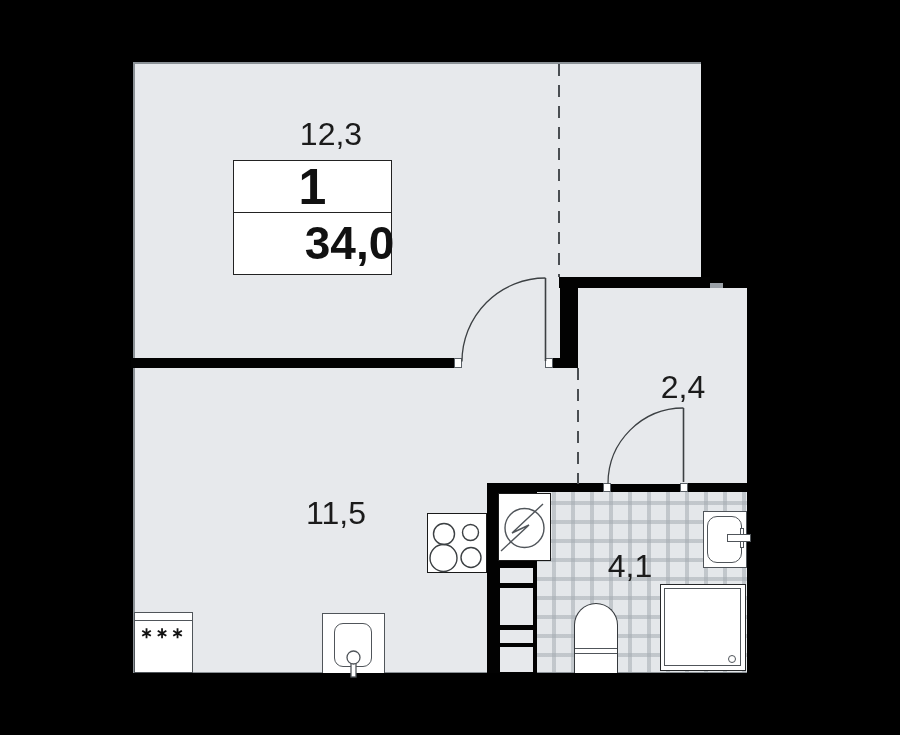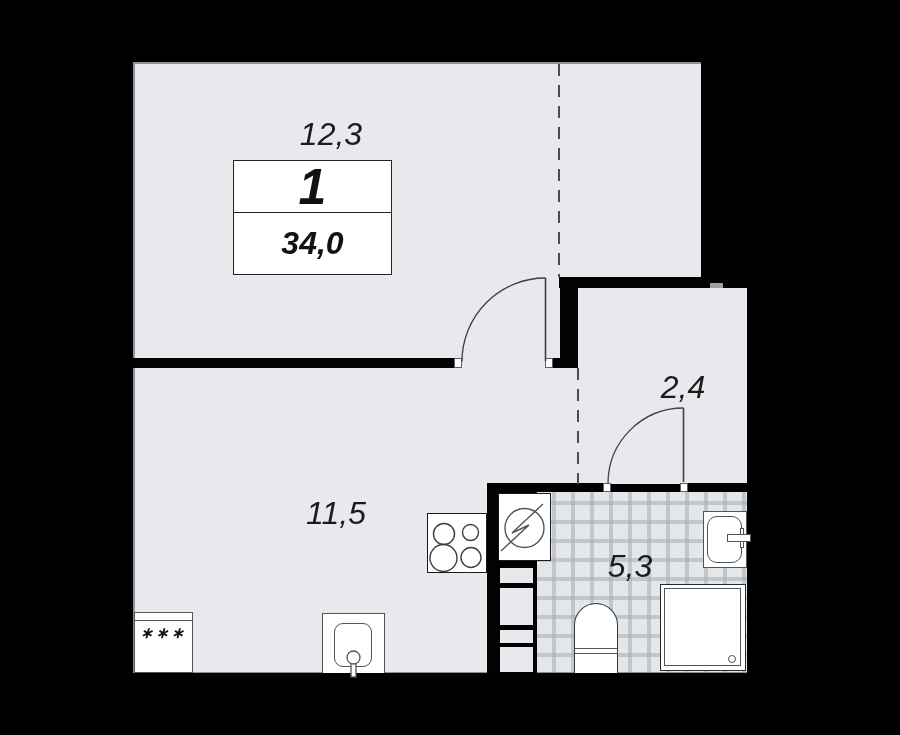--- a/index.html
+++ b/index.html
@@ -1,18 +1,18 @@
 <!DOCTYPE html>
 <html><head>
 <meta charset="utf-8">
 <style>
   html,body{margin:0;padding:0;background:#000;}
   .plan{position:relative;width:900px;height:735px;background:#000;overflow:hidden;
         font-family:"Liberation Sans",sans-serif;}
-  .abs{position:absolute;font-style:italic;}
+  .abs{position:absolute;}
   .floor{background:#e7e9ec;}
   .wall{background:#020202;}
   .edge{background:#8b9196;}
   .jamb{background:#fff;border:1px solid #5a6066;box-sizing:border-box;}
   .dash{width:2px;background:repeating-linear-gradient(180deg,#4a4e52 0 12px,transparent 12px 21px);}
   .tile{background-color:#e4e7ea;
         background-image:
           repeating-linear-gradient(90deg,transparent 0 15px,rgba(165,172,178,.55) 15px 19px),
           repeating-linear-gradient(0deg,transparent 0 15px,rgba(165,172,178,.55) 15px 19px);}
   .cell{background:#e7e9ec;}
@@ -112,20 +112,20 @@
     </g>
     <g fill="#fff" stroke="#50555a" stroke-width="1.3">
       <rect x="351" y="660" width="5" height="17"></rect>
       <circle cx="353.5" cy="657.5" r="6.5"></circle>
     </g>
   </svg>
 
   <div class="abs lbl" style="left:271px;top:113px;">12,3</div>
   <div class="abs lbl" style="left:623px;top:366px;">2,4</div>
   <div class="abs lbl" style="left:276px;top:492px;">11,5</div>
-  <div class="abs lbl" style="left:570px;top:545px;">5,3</div>
+  <div class="abs lbl" style="left:570px;top:545px;">4,1</div>
 
   <div class="abs infobox" style="left:233px;top:160px;width:159px;height:115px;">
     <div class="infocell" style="height:52px;line-height:52px;font-size:50px;border-bottom:1.5px solid #222;box-sizing:border-box;">1</div>
-    <div class="infocell" style="height:61px;line-height:60px;font-size:32px;">34,0</div>
+    <div class="infocell" style="height:61px;line-height:60px;font-size:46px;margin-left:37px;">34,0</div>
   </div>
 
 </div>
 
 </body></html>

